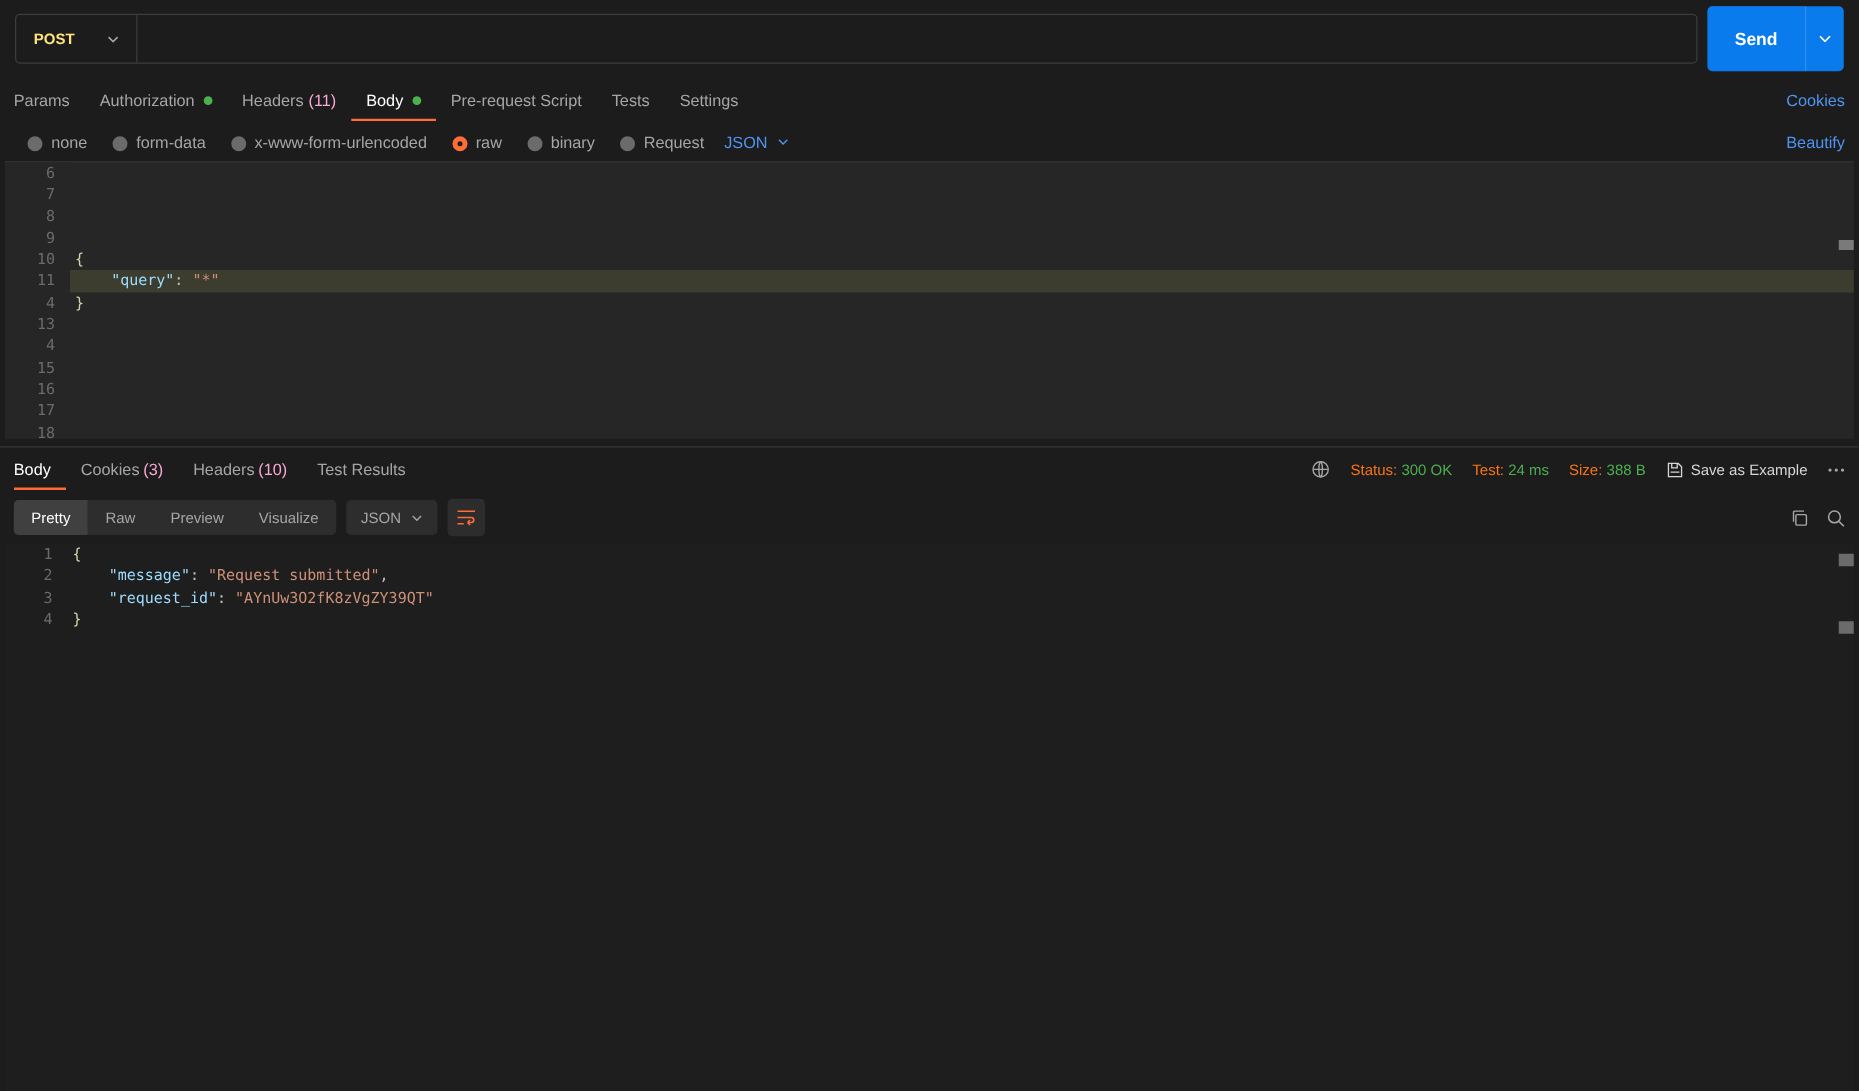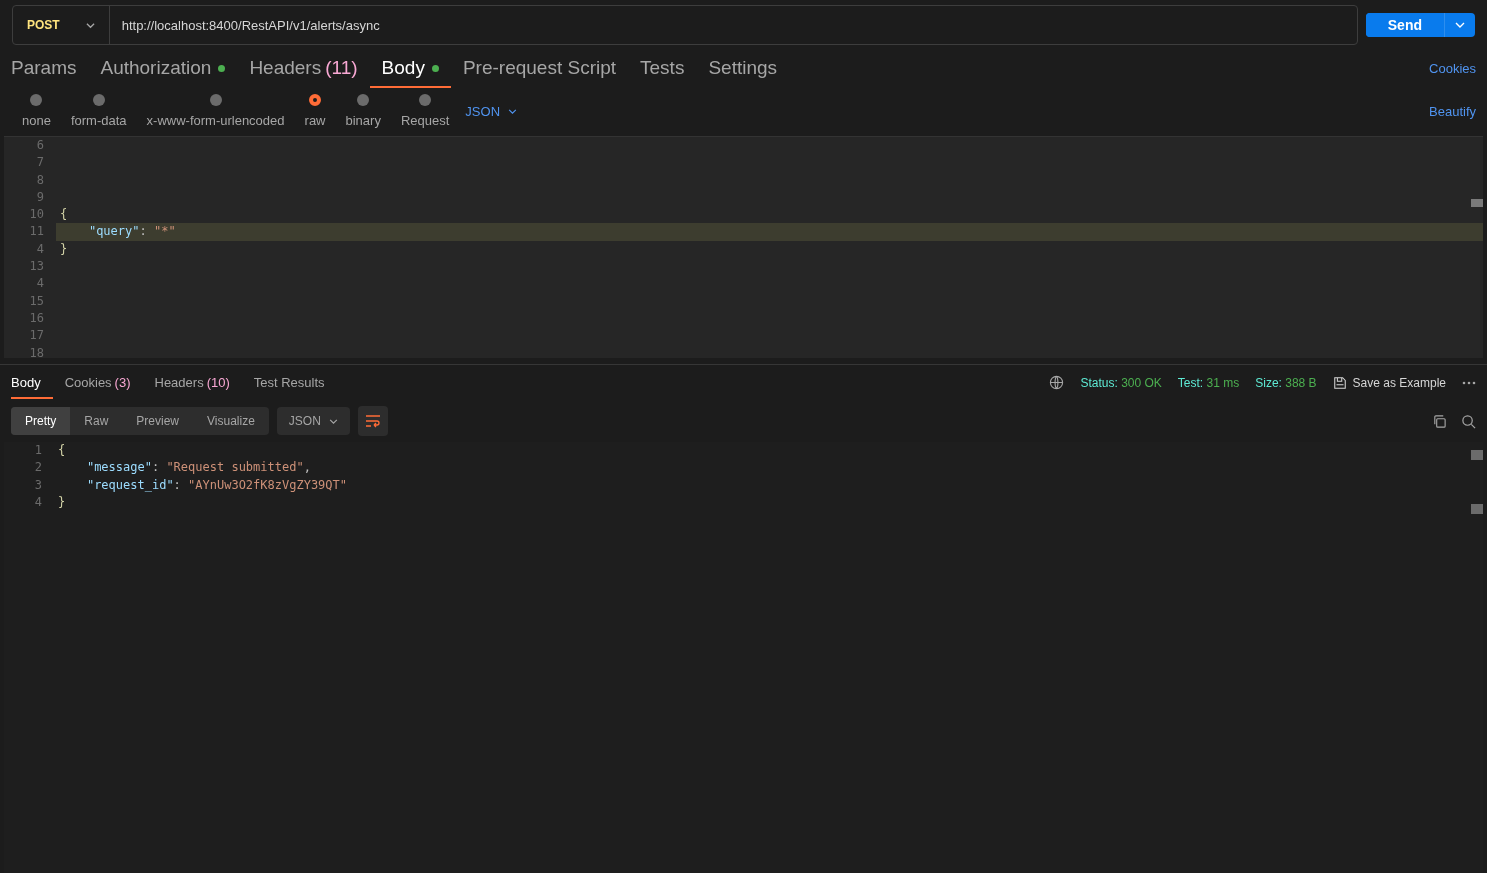--- a/index.html
+++ b/index.html
@@ -44,21 +44,21 @@
   flex: 1;
   background: transparent;
   border: none;
   outline: none;
   color: #d6d6d6;
   padding: 0 12px;
   font-size: 13px;
 }
 .send-btn-wrap {
   display: flex;
-  height: 24px;
+  height: 52px;
   background: #097bed;
   border-radius: 4px;
   overflow: hidden;
 }
 .send-btn {
   background: #097bed;
   color: #fff;
   border: none;
   padding: 0 22px;
   font-size: 14px;
@@ -77,41 +77,41 @@
 .req-tabs {
   display: flex;
   align-items: center;
   padding: 0 11px;
   height: 36px;
 }
 .req-tab {
   padding: 9px 12px;
   color: #a6a6a6;
   cursor: pointer;
-  font-size: 19px;
+  font-size: 13px;
   display: flex;
   align-items: center;
   gap: 4px;
 }
 .req-tab:first-child { padding-left: 0; }
 .req-tab.active { color: #fff; box-shadow: inset 0 -2px 0 #ff6c37; }
 .count-green { color: #f9a8d4; }
 .dot-green::after { content: ""; width: 7px; height: 7px; background: #4caf50; border-radius: 50%; display: inline-block; margin-left: 3px; }
 .req-tabs-spacer { flex: 1; }
 .link-blue { color: #5094f0; cursor: pointer; font-size: 13px; }
 
 
 .body-type-row {
   display: flex;
   align-items: center;
   padding: 8px 11px 8px 22px;
   gap: 20px;
   font-size: 13px;
 }
-.radio-item { display: flex; align-items: center; gap: 7px; cursor: pointer; color: #a6a6a6; flex-direction: column; }
+.radio-item { display: flex; align-items: flex-end; gap: 7px; cursor: pointer; color: #a6a6a6; }
 .radio-dot {
   width: 12px; height: 12px; border-radius: 50%;
   background: #6b6b6b;
 }
 .radio-dot.selected {
   width: 12px; height: 12px; border-radius: 50%;
   background: #1c1c1c; border: 4px solid #ff6c37;
 }
 .json-drop { display: flex; align-items: center; gap: 8px; color: #5094f0; cursor: pointer; margin-left: -4px; }
 .body-type-spacer { flex: 1; }
@@ -165,21 +165,21 @@
 .resp-tab {
   padding: 9px 12px;
   cursor: pointer;
   color: #a6a6a6;
   display: flex;
   gap: 3px;
 }
 .resp-tab:first-child { padding-left: 0; }
 .resp-tab.active { color: #fff; box-shadow: inset 0 -2px 0 #ff6c37; }
 .resp-meta { display: flex; gap: 16px; align-items: center; font-size: 12px; }
-.meta-label { color: #5eead4; }
+.meta-label { color: #f97316; }
 .meta-green { color: #4caf50; }
 .save-ex { display: flex; align-items: center; gap: 6px; cursor: pointer; color: #d6d6d6; }
 .icon-btn { cursor: pointer; color: #a6a6a6; display: flex; align-items: center; }
 
 
 .resp-toolbar {
   display: flex;
   align-items: center;
   padding: 6px 11px;
   gap: 0;
@@ -250,21 +250,20 @@
 <body>
 
 <div class="request-bar">
   <div class="method-url-wrap">
     <div class="method-select">
       <span>POST</span>
       <svg class="chevron" viewBox="0 0 10 6">
           <path d="M1 1l4 4 4-4" stroke="#a6a6a6" stroke-width="1.4" fill="none"></path>
         </svg>
     </div>
-    <input class="url-input" value="http://localhost:8400/RestAPI/v1/alerts/async" style="">
   </div>
   <div class="send-btn-wrap">
     <button class="send-btn">Send</button>
     <div class="send-chevron">
       <svg width="10" height="6" viewBox="0 0 10 6">
           <path d="M1 1l4 4 4-4" stroke="#fff" stroke-width="1.4" fill="none"></path>
         </svg>
     </div>
   </div>
 </div>
@@ -370,21 +369,21 @@
   <div class="resp-tab">Test Results</div>
   <div class="req-tabs-spacer"></div>
   <div class="resp-meta">
     <span class="icon-btn">
       <svg width="15" height="15" viewBox="0 0 16 16">
           <circle cx="8" cy="8" r="6.5" stroke="#a6a6a6" fill="none" stroke-width="1.2"></circle>
           <path d="M2 8h12M8 1.5c2 2 2 11 0 13M8 1.5c-2 2-2 11 0 13" stroke="#a6a6a6" fill="none" stroke-width="1.2"></path>
         </svg>
     </span>
     <span><span class="meta-label">Status:</span> <span class="meta-green">300 OK</span></span>
-    <span><span class="meta-label">Test:</span> <span class="meta-green">31 ms</span></span>
+    <span><span class="meta-label">Test:</span> <span class="meta-green">24 ms</span></span>
     <span><span class="meta-label">Size:</span> <span class="meta-green">388 B</span></span>
     <span class="save-ex">
       <svg width="14" height="14" viewBox="0 0 16 16">
           <path d="M2 2h9l3 3v9H2z M5 2v4h5V2 M4 10h8" stroke="#d6d6d6" fill="none" stroke-width="1.2"></path>
         </svg>
       <span>Save as Example</span>
     </span>
     <span class="icon-btn">
       <svg width="14" height="4" viewBox="0 0 14 4">
           <circle cx="2" cy="2" r="1.3" fill="#a6a6a6"></circle>

